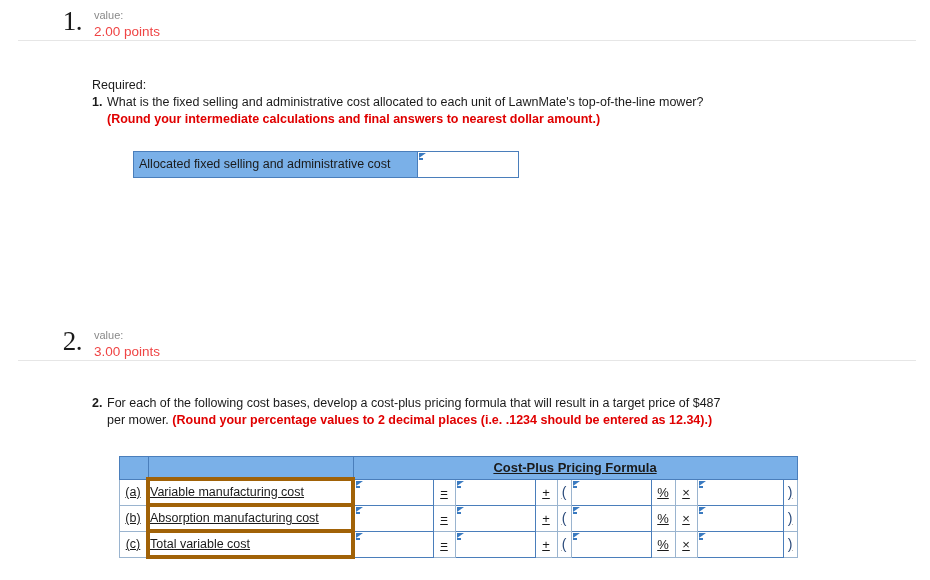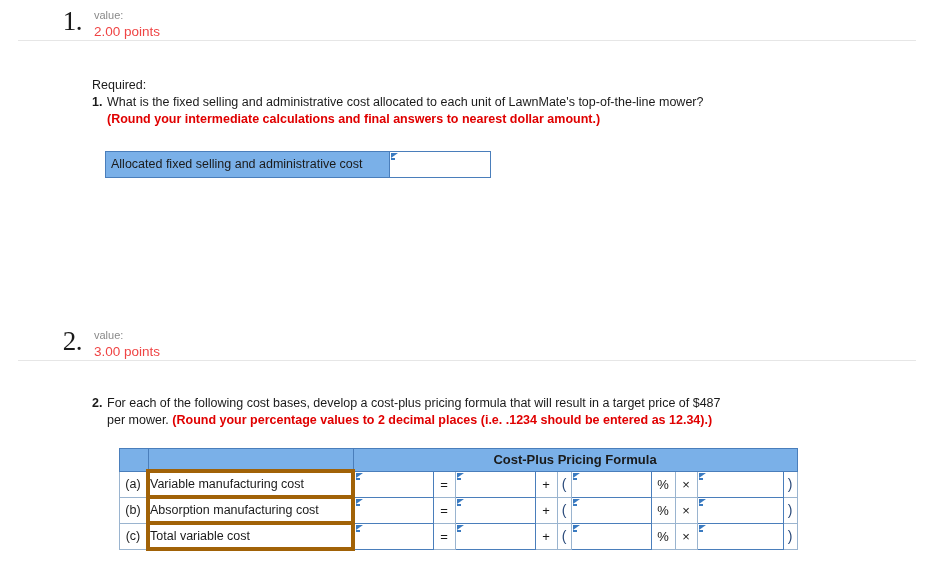--- a/index.html
+++ b/index.html
@@ -83,21 +83,21 @@
   }
   .red {
     color: #e00000;
     font-weight: bold;
   }
 
   
   .ans-table {
     border-collapse: collapse;
     margin-top: 24px;
-    margin-left: 13px;
+    margin-left: 41px;
     table-layout: fixed;
   }
   .ans-label-cell {
     background: #7ab0e8;
     border: 1px solid #4a7ebb;
     font-size: 12.5px;
     padding: 3px 5px 4px 5px;
     height: 18px;
     width: 273px;
     white-space: nowrap;
@@ -139,24 +139,25 @@
     left: -7px;
     top: 5px;
     width: 4px;
     height: 0;
     border-top: 2px solid #3a7ac0;
   }
 
   
   .cp-table {
     border-collapse: collapse;
-    margin-top: 20px;
+    margin-top: 28px;
     margin-left: 27px;
     table-layout: fixed;
     font-size: 12.5px;
+    text-decoration: underline;
   }
   .cp-table td, .cp-table th {
     padding: 0;
     margin: 0;
   }
   .cp-head-blank {
     background: #7ab0e8;
     border: 1px solid #4a7ebb;
     height: 20px;
   }

